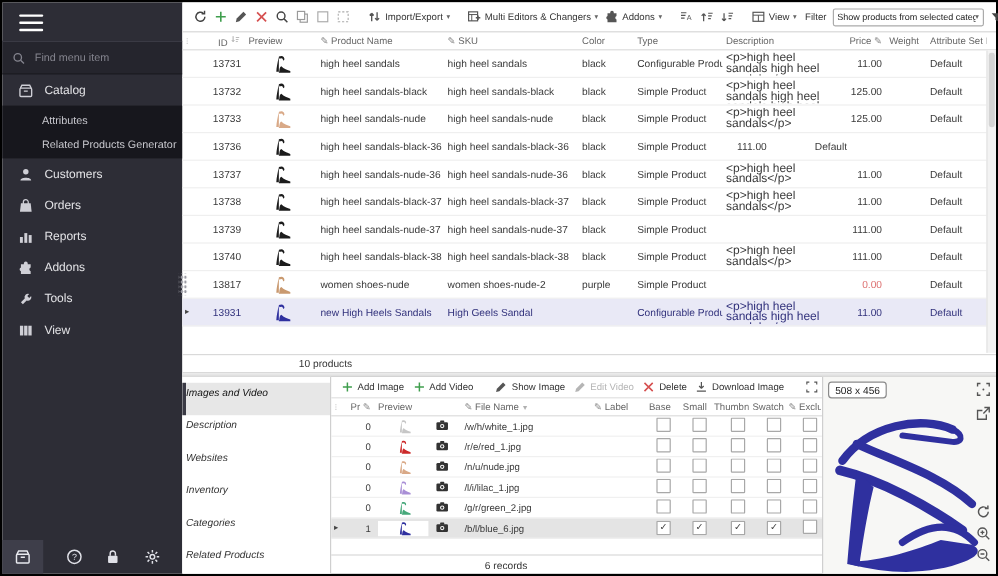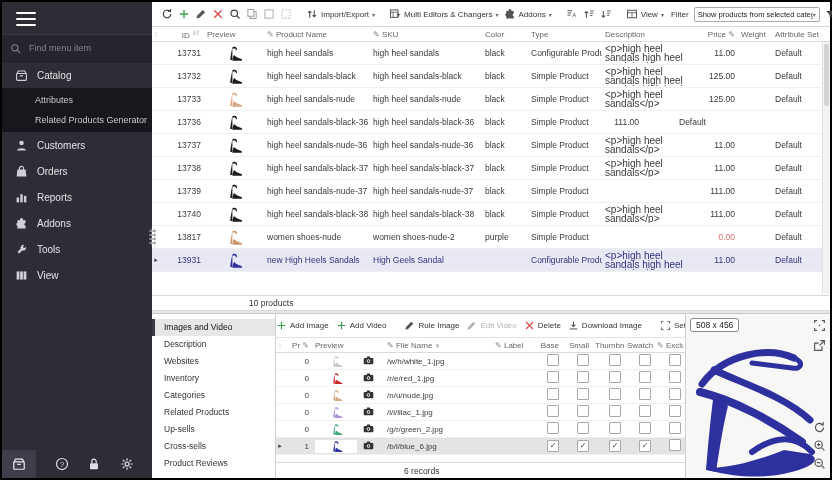--- a/index.html
+++ b/index.html
@@ -56,25 +56,25 @@
             padding-left:97px;font-size:8.5px;color:#333;box-sizing:border-box;}
   .vsb{position:absolute;right:0;top:40px;width:8px;height:252px;background:#f3f3f3;border-left:1px solid #e3e3e3;box-sizing:border-box;}
   .vsb .thumb{position:absolute;left:1px;top:2px;width:5px;height:62px;background:#d4d4d4;border-radius:2px;}
   .marker{color:#444;font-size:7px;text-align:center;padding:0;}
 
   .gapband{position:absolute;left:0;top:309px;width:678px;height:2px;background:#e6e6e6;}
 
   
   .bottom{position:absolute;left:0;top:311px;width:678px;height:165px;border-top:1px solid #c9c9c9;box-sizing:border-box;display:flex;}
   .tabs{width:124px;border-right:1px solid #cfcfcf;box-sizing:border-box;padding-top:5px;background:#fff;}
-  .tab{height:17px;line-height:17px;padding-left:9px;font-size:8.5px;color:#333;border-left:3px solid transparent;cursor:pointer;white-space:nowrap;}
+  .tab{height:27px;line-height:17px;font-size:8.5px;color:#333;border-left:3px solid transparent;cursor:pointer;white-space:nowrap;font-style:italic;}
   .tab.act{background:#e7e7e7;border-left:3px solid #3a3a45;color:#111;}
 
   .fgrid{width:409px;display:flex;flex-direction:column;box-sizing:border-box;}
-  .ftb{height:24px;border-bottom:1px solid #e2e2e2;display:flex;align-items:center;gap:7px;padding-left:0;font-size:8px;color:#333;box-sizing:border-box;}
+  .ftb{height:18px;border-bottom:1px solid #e2e2e2;display:flex;align-items:center;gap:7px;padding-left:8px;font-size:8px;color:#333;box-sizing:border-box;}
   .ftb .tbtn.dis{color:#b5b5b5;cursor:default;}
   .fhead,.frow{display:flex;align-items:center;box-sizing:border-box;font-size:8px;}
   .fhead{height:15px;border-bottom:1px solid #dcdcdc;color:#666;}
   .frow{height:17px;border-bottom:1px solid #f0f0f0;color:#3a3a3a;cursor:pointer;}
   .frow.sel{background:#e4e4e4;}
   .cb{display:inline-block;width:10px;height:10px;border:1px solid #a8a8a8;background:#fff;border-radius:1px;
       font-size:8px;line-height:10px;text-align:center;color:#444;cursor:pointer;}
   .fsummary{height:16px;border-top:1px solid #d9d9d9;display:flex;align-items:center;padding-left:128px;font-size:8.5px;color:#333;box-sizing:border-box;}
   .ffill{flex:1;}
 
@@ -639,21 +639,21 @@
               </span>
               <span>Add Video</span>
             </span>
             <span class="tsep"></span>
             <span class="tbtn">
               <span class="icn" style="color:#555">
                 <svg width="11" height="11" viewBox="0 0 16 16">
                   <path d="M10.5 2.5l3 3L6 13l-4 1 1-4z" fill="currentColor"></path>
                 </svg>
               </span>
-              <span>Rule Image</span>
+              <span>Show Image</span>
             </span>
             <span class="tbtn dis">
               <span class="icn" style="color:#b5b5b5">
                 <svg width="11" height="11" viewBox="0 0 16 16">
                   <path d="M10.5 2.5l3 3L6 13l-4 1 1-4z" fill="currentColor"></path>
                 </svg>
               </span>
               <span>Edit Video</span>
             </span>
             <span class="tbtn">

